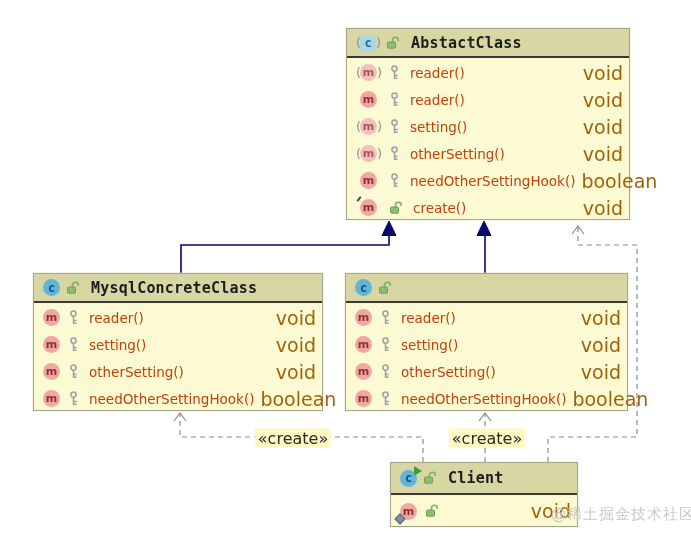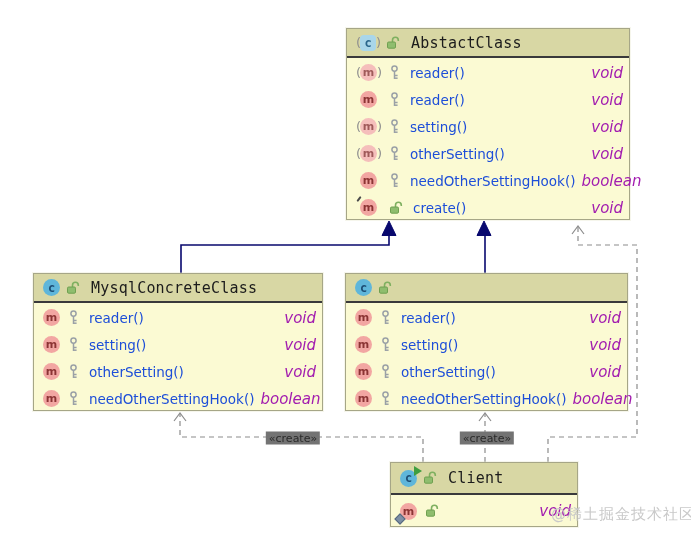--- a/index.html
+++ b/index.html
@@ -20,33 +20,33 @@
     display:flex;align-items:center;
     height:29px;
     background:#d8d7a4;
     border-bottom:2px solid #39393b;
     padding-left:9px;
     box-sizing:border-box;
   }
   .uml-title .title-text{
     margin-left:11px;
     font-family:"DejaVu Sans Mono", monospace;
-    font-weight:400;font-size:15px;color:#1c1c1c;
+    font-weight:700;font-size:15px;color:#1c1c1c;
     white-space:nowrap;letter-spacing:.2px;
   }
   .uml-body{padding-top:1px;}
   .uml-row{
     display:flex;align-items:center;
     height:27px;padding:0 6px 0 9px;box-sizing:border-box;
     white-space:nowrap;
   }
   .client-box .uml-title{height:32px;}
   .client-box .uml-row{height:30px;}
-  .m-name{margin-left:10px;font-size:13.5px;color:#1d4ed8;}
-  .m-type{margin-left:auto;font-size:15px;color:#a21caf;padding-left:6px;font-style:italic;}
+  .m-name{margin-left:10px;font-size:13.5px;color:#c2410c;}
+  .m-type{margin-left:auto;font-size:19px;color:#a16207;padding-left:6px;}
   
   .iconwrap{display:inline-flex;align-items:center;}
   .paren{color:#8f8f8f;font-size:13px;line-height:17px;width:4px;display:inline-block;text-align:center;}
   .icon-c{
     width:17px;height:17px;border-radius:50%;
     background:#5fb6da;color:#1c4d74;
     font-family:"DejaVu Sans Mono",monospace;font-size:12px;font-weight:700;
     display:inline-flex;align-items:center;justify-content:center;
     position:relative;flex:none;
   }
@@ -76,22 +76,22 @@
   .static-diamond{
     position:absolute;left:-4px;bottom:-3px;
     width:6px;height:6px;background:#7d8fa5;border:1px solid #55687e;
     transform:rotate(45deg);
   }
   .vis-icon{margin-left:8px;display:inline-flex;flex:none;}
   .title-lock{margin-left:6px;display:inline-flex;flex:none;}
   
   .edge-label{
     position:absolute;z-index:3;transform:translate(-50%,-50%);
-    background:#737373;padding:0 3px;
-    font-size:11px;color:#2a2a2a;
+    background:#fef9c3;padding:0 3px;
+    font-size:16px;color:#2a2a2a;
   }
   .watermark{
     position:absolute;left:551px;top:505px;z-index:6;
     font-size:15px;color:#c9c9c9;letter-spacing:1px;white-space:nowrap;
   }
   svg.connectors{position:absolute;left:0;top:0;z-index:1;}
 </style>
 </head>
 <body>
 

